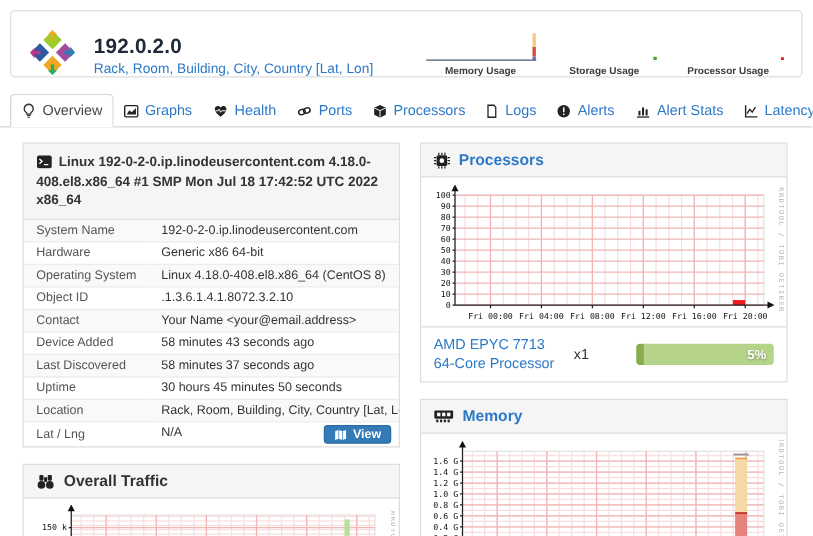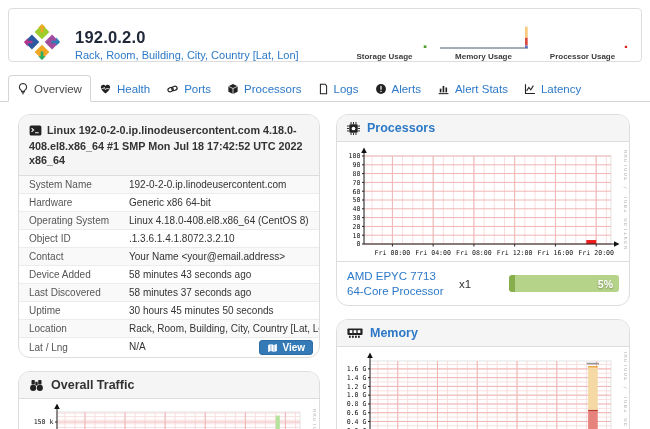--- a/index.html
+++ b/index.html
@@ -24,21 +24,21 @@
   .tab { display: inline-flex; align-items: center; gap: 5px; padding: 6px 8px;
     font-size: 11.5px; color: #2d79c7; text-decoration: none; white-space: nowrap; cursor: pointer; }
   .tab svg { flex: none; }
   .tab.active { background: #fff; border: 1px solid #d5d5d5; border-bottom: 1px solid #fff;
     border-radius: 4px 4px 0 0; color: #474747; margin-bottom: -1px; }
 
   
   .content { display: flex; gap: 16px; padding: 12px 20px 0 18px; align-items: flex-start; }
   .col-left { width: 302px; flex: none; }
   .col-right { flex: 1; }
-  .panel { border: 1px solid #ddd; border-radius: 12px; background: #fff; overflow: hidden; }
+  .panel { border: 1px solid #ddd; border-radius: 0; background: #fff; overflow: hidden; }
   .panel + .panel { margin-top: 13px; }
   .panel-head { background: #f5f5f5; border-bottom: 1px solid #ddd; padding: 6px 10px;
     display: flex; align-items: center; gap: 7px; }
   .panel-title { font-size: 12.5px; font-weight: bold; }
   .panel-title.blue { color: #2d79c7; }
   .panel-title.dark { color: #333; }
 
   
   .sysinfo-head { background: #f5f5f5; border-bottom: 1px solid #ddd; padding: 8px 10px;
     font-size: 10.8px; font-weight: bold; color: #333; line-height: 14px; }
@@ -89,49 +89,56 @@
       <path d="M39 20 l-4 4 v-2.6 h-5 v-2.8 h5 V15 Z" fill="#2980b9"></path>
     </g>
   </svg>
   <div class="head-titles">
     <div class="device-title">192.0.2.0</div>
     <a class="device-location">Rack, Room, Building, City, Country [Lat, Lon]</a>
   </div>
   <div class="mini-graphs">
     <div class="mini">
       <svg width="90" height="30">
-          <rect x="83.7" y="24.4" width="2.7" height="2.6" fill="#4f9e2f"></rect>
-        </svg>
-      <div class="mini-label">Storage Usage</div>
-    </div>
-    <div class="mini">
-      <svg width="90" height="30">
           <line x1="1" y1="27" x2="89" y2="27" stroke="#4a5a6c" stroke-width="1"></line>
           <rect x="86.0" y="24.4" width="2.7" height="2.6" fill="#5b6fc0"></rect>
           <rect x="86.0" y="16.4" width="2.7" height="7.9" fill="#dc4b41"></rect>
           <rect x="86.0" y="5.7" width="2.7" height="10.8" fill="#f5c97e"></rect>
         </svg>
       <div class="mini-label">Memory Usage</div>
     </div>
     <div class="mini">
       <svg width="90" height="30">
+          <rect x="83.7" y="24.4" width="2.7" height="2.6" fill="#4f9e2f"></rect>
+        </svg>
+      <div class="mini-label">Storage Usage</div>
+    </div>
+    <div class="mini">
+      <svg width="90" height="30">
           <rect x="86.8" y="24.8" width="2.3" height="2.2" fill="#e01f1f"></rect>
         </svg>
       <div class="mini-label">Processor Usage</div>
     </div>
   </div>
 </div>
 
 <div class="tabbar">
   <a class="tab active">
     <svg width="12" height="13" viewBox="0 0 16 16">
         <path d="M8 1.2a4.8 4.8 0 0 0-2.9 8.6c.6.5 1 1.2 1 2h3.8c0-.8.4-1.5 1-2A4.8 4.8 0 0 0 8 1.2z" fill="none" stroke="#333" stroke-width="1.4"></path>
         <path d="M6.1 13.2h3.8M6.7 15h2.6" stroke="#333" stroke-width="1.2"></path>
       </svg>
     <span>Overview</span>
+  </a>
+  <a class="tab">
+    <svg width="12" height="12" viewBox="0 0 16 16">
+        <rect x="1" y="2" width="14" height="12" rx="1.5" fill="none" stroke="#222" stroke-width="1.5"></rect>
+        <path d="M3 11.5 L6 7 l2.5 2 L13 4.5 v7 Z" fill="#222"></path>
+      </svg>
+    <span>Graphs</span>
   </a>
   <a class="tab">
     <svg width="13" height="12" viewBox="0 0 16 16">
         <path d="M8 14S1.8 9.8 1.8 5.7C1.8 3.6 3.4 2.3 5 2.3c1.3 0 2.4.7 3 1.7.6-1 1.7-1.7 3-1.7 1.6 0 3.2 1.3 3.2 3.4C14.2 9.8 8 14 8 14z" fill="#222"></path>
         <path d="M2.5 7.5h2.8l1-1.8 1.6 3.4 1.1-1.6h4.5" stroke="#fff" stroke-width="1" fill="none"></path>
       </svg>
     <span>Health</span>
   </a>
   <a class="tab">
     <svg width="13" height="12" viewBox="0 0 16 16">

